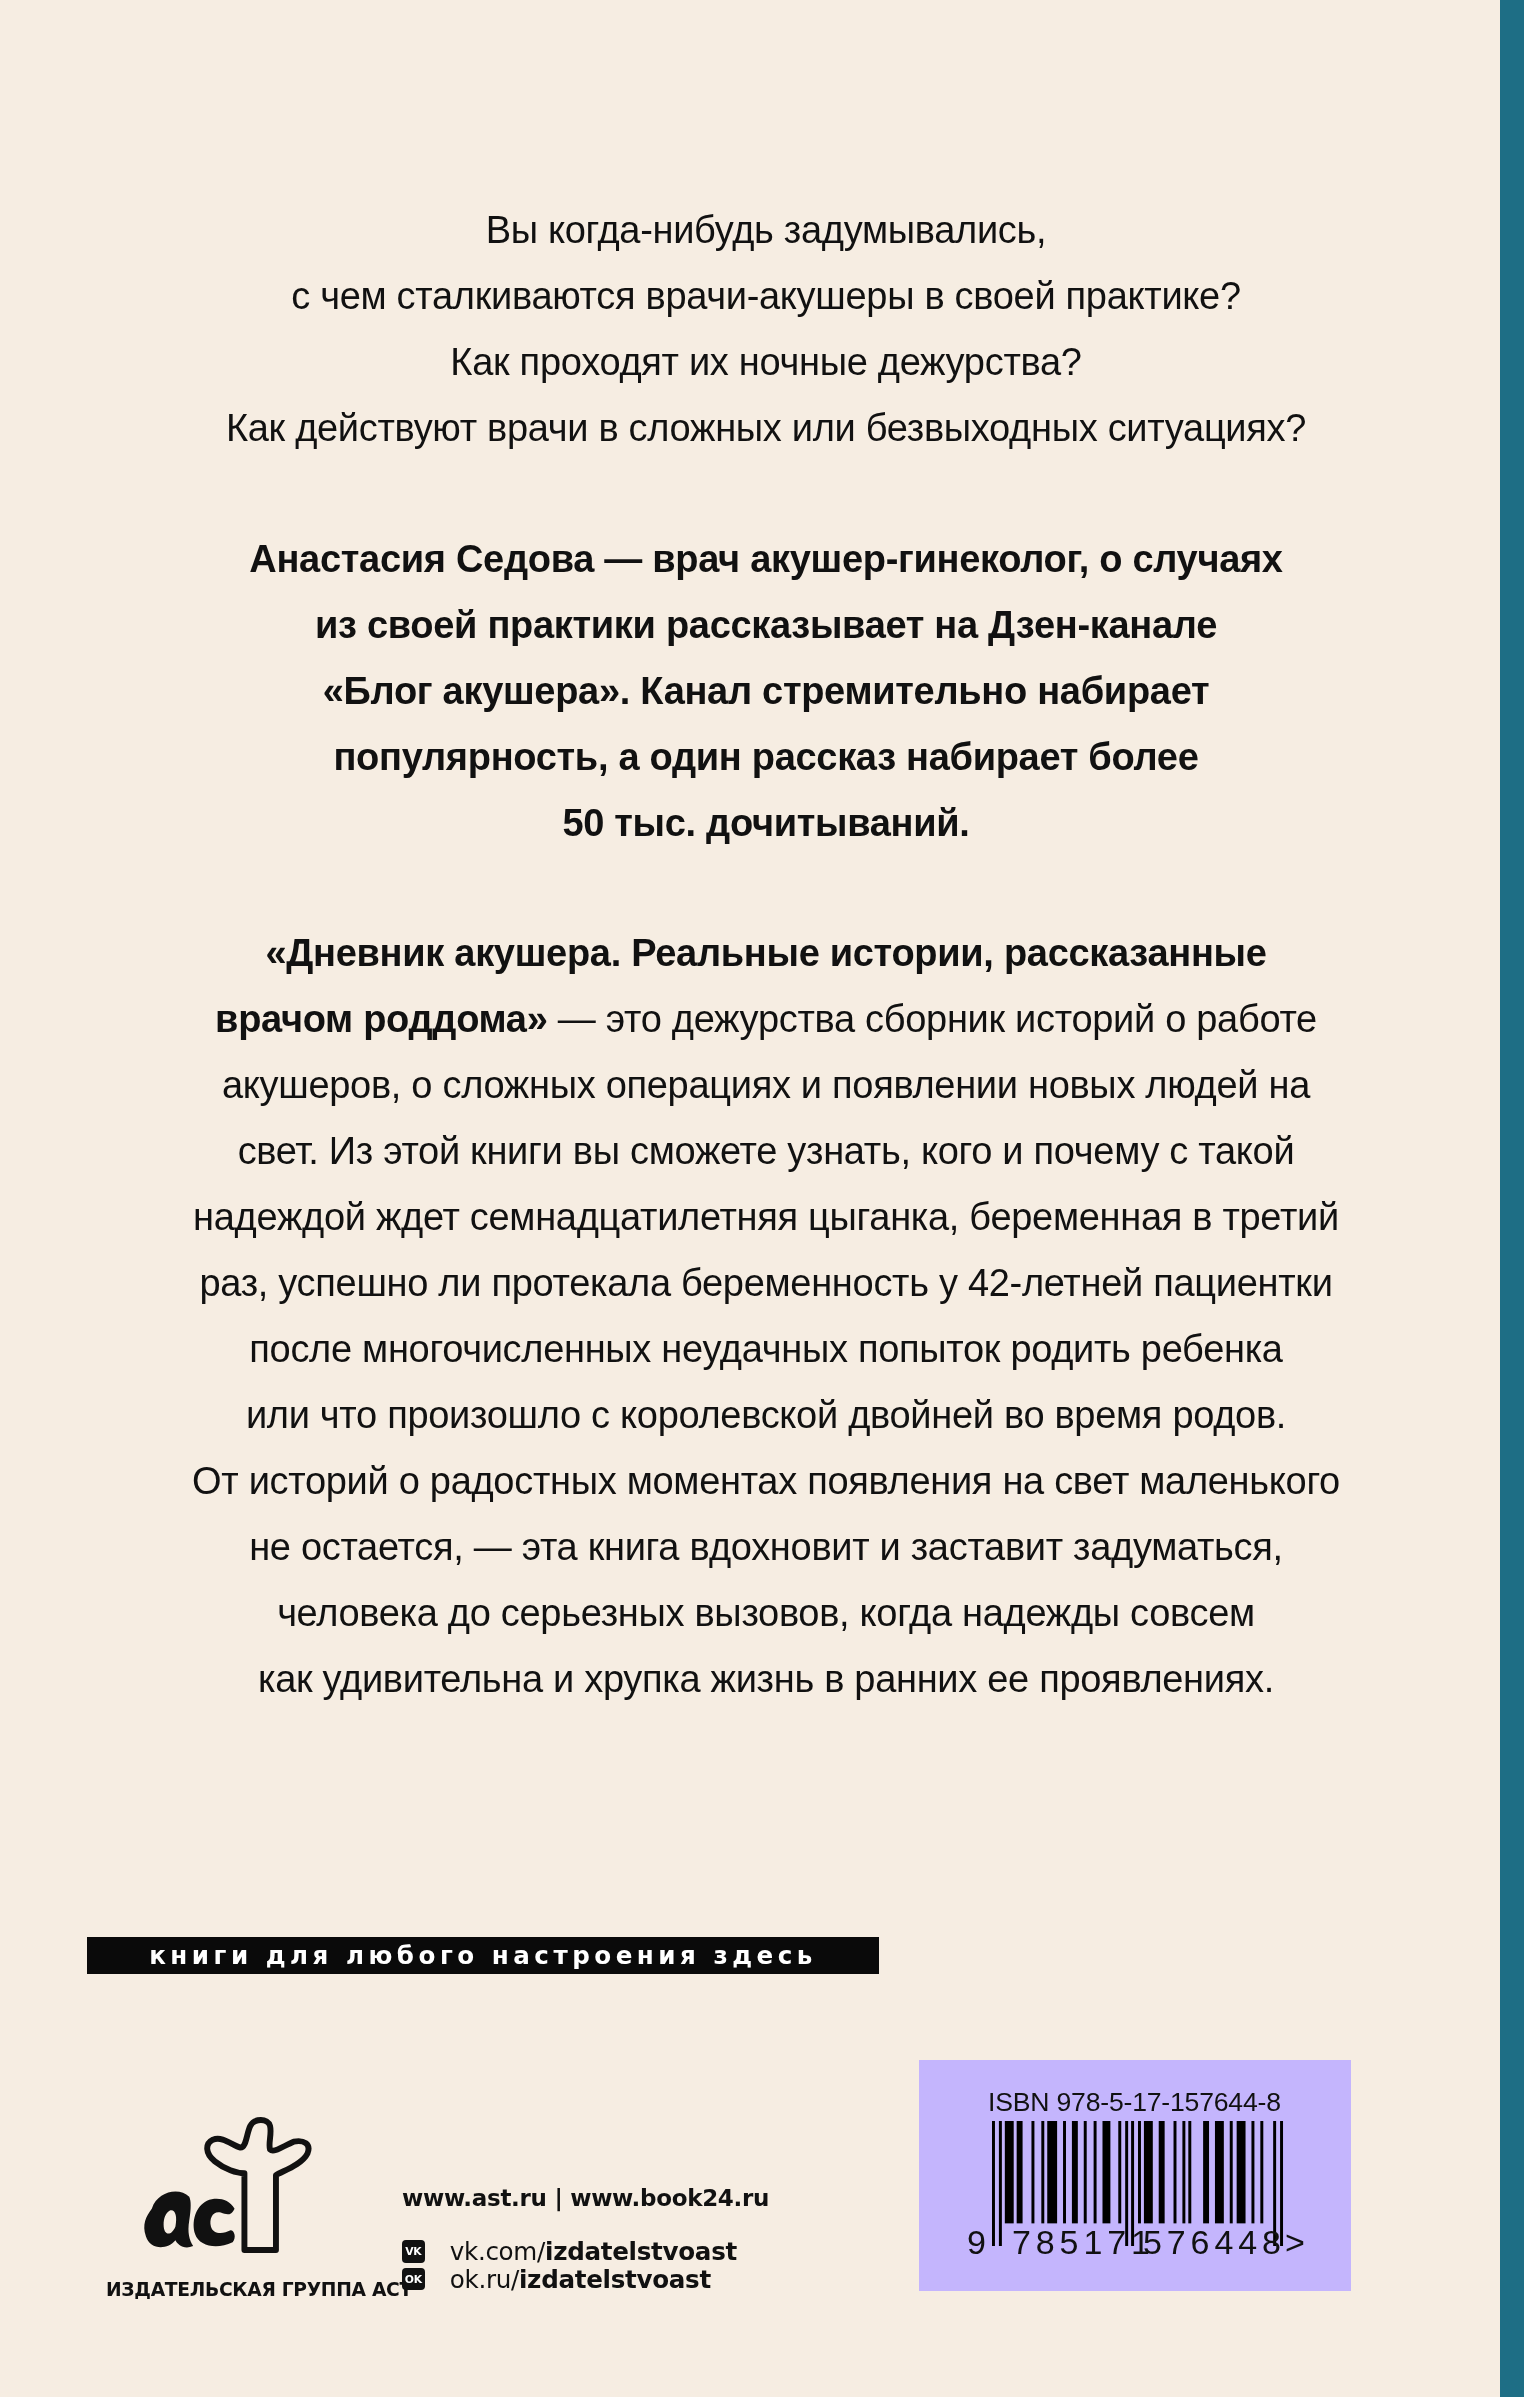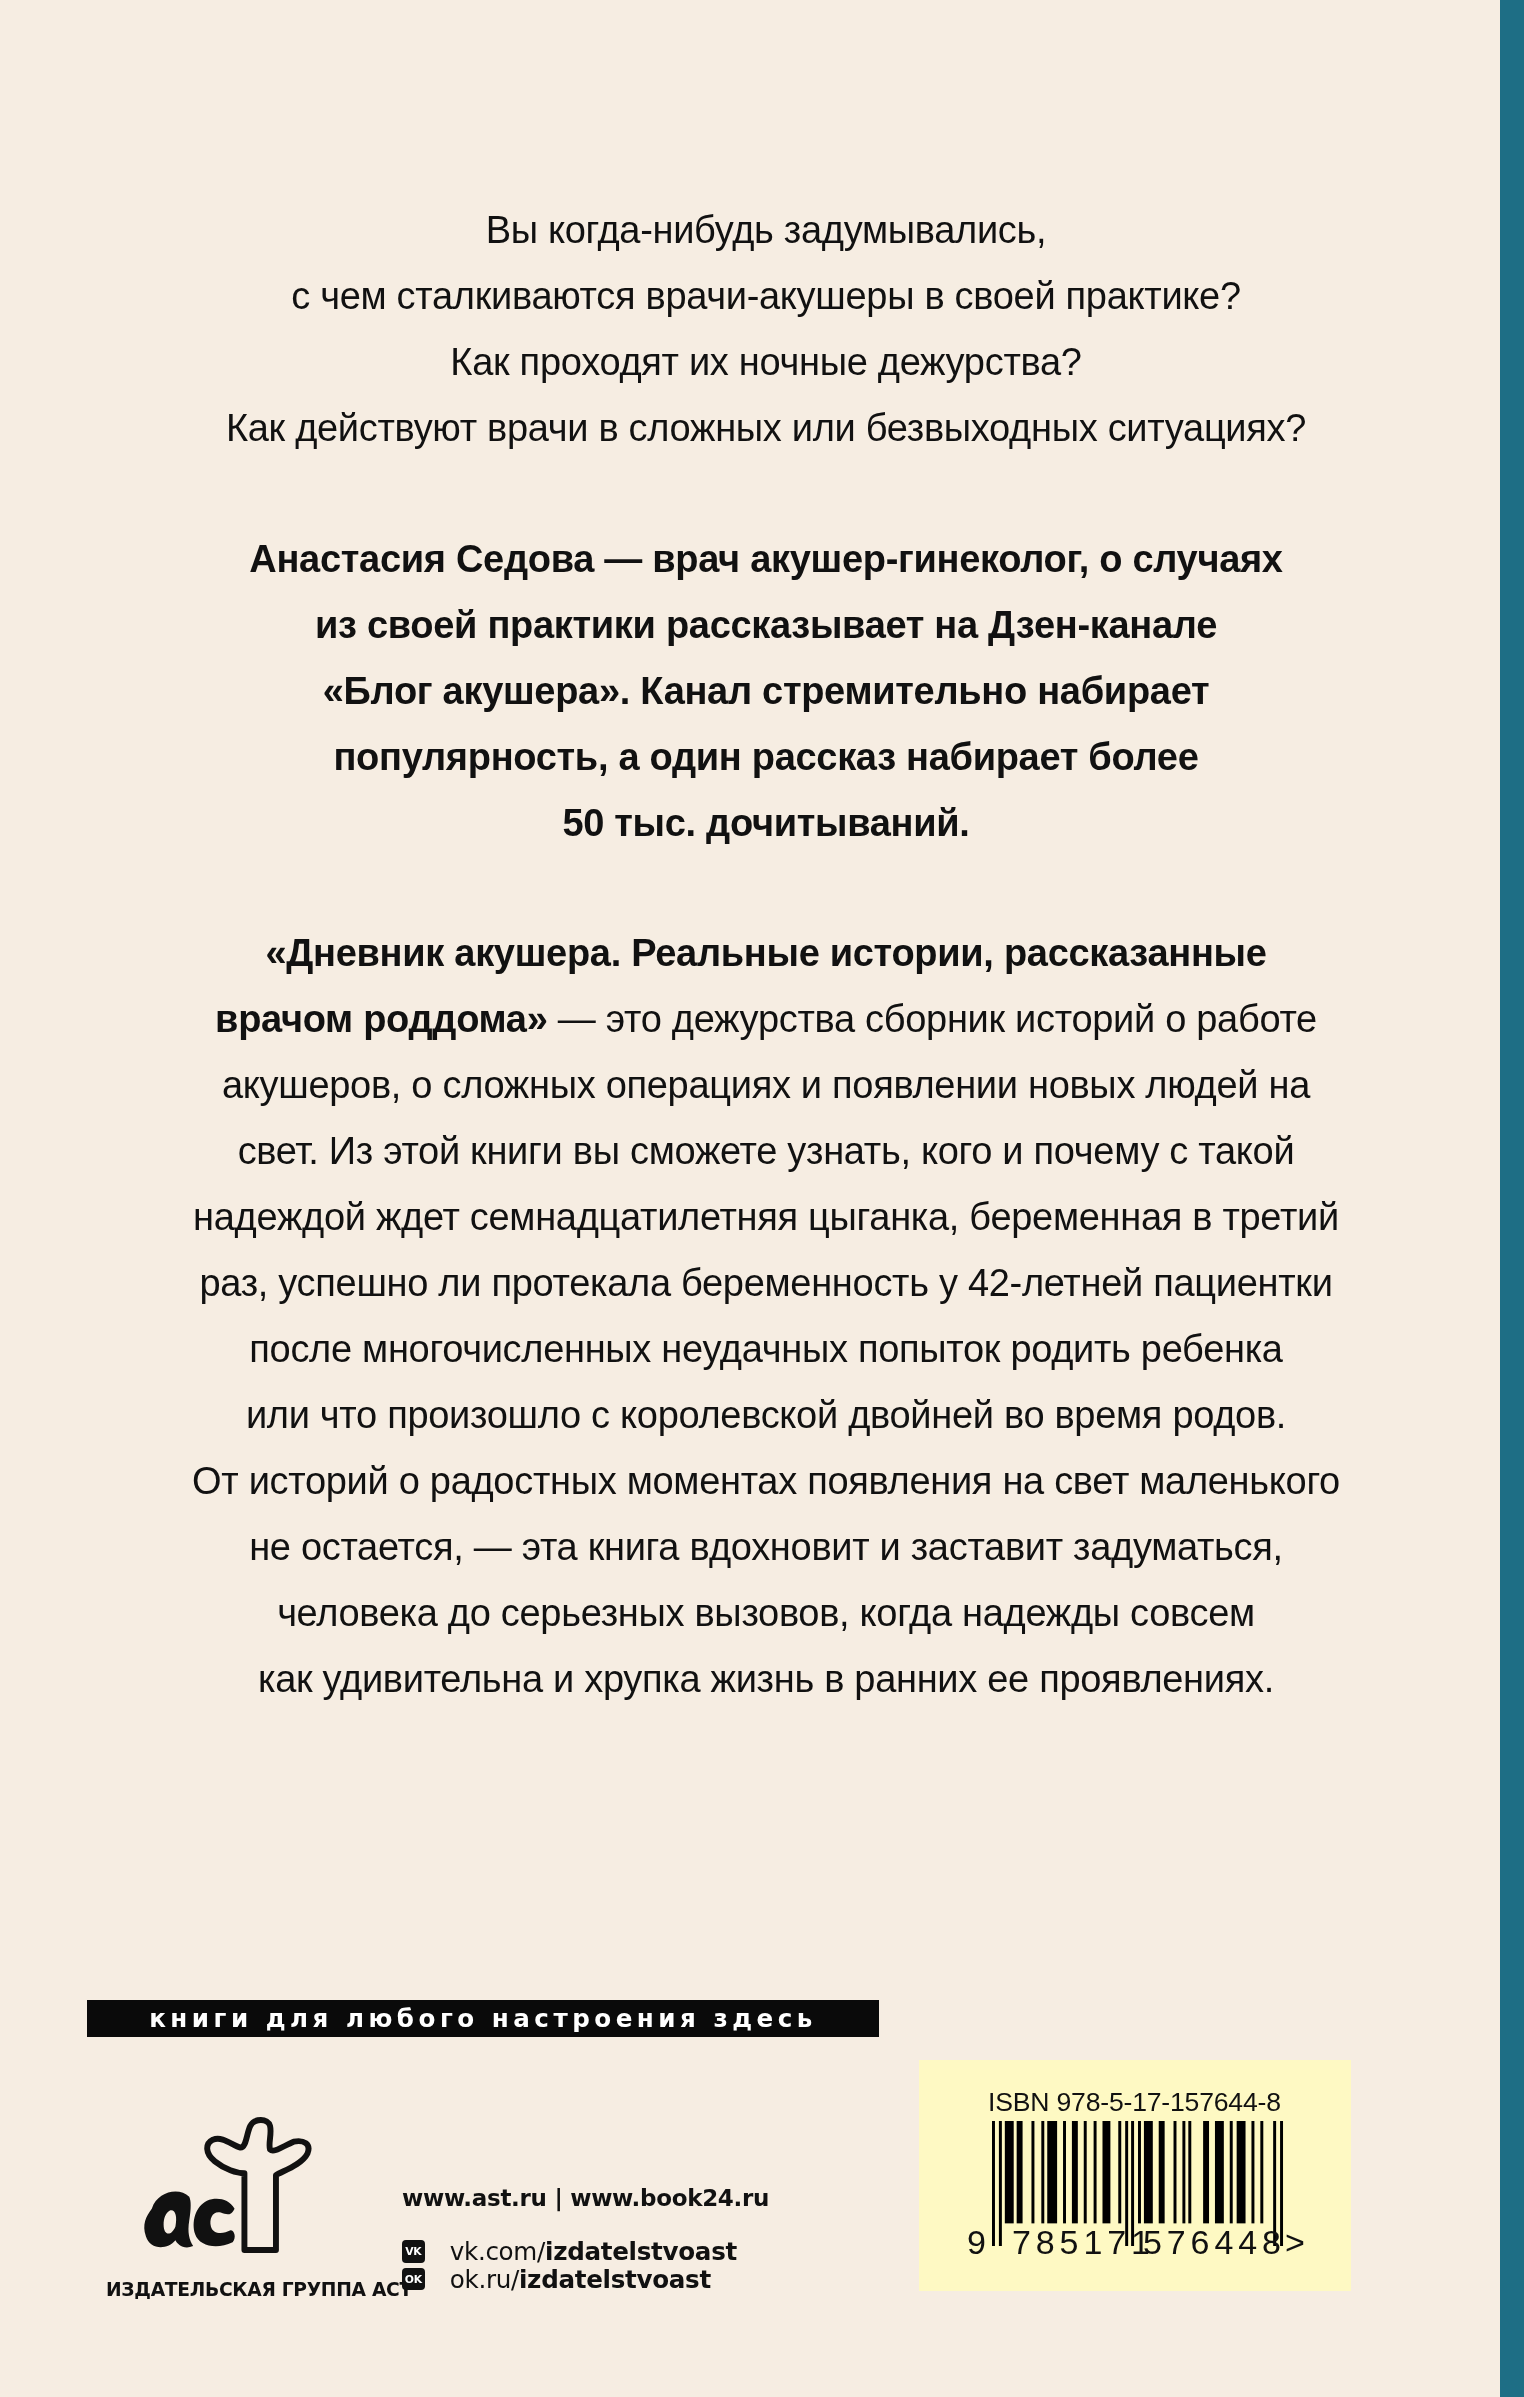--- a/index.html
+++ b/index.html
@@ -10,41 +10,41 @@
   }
   .stripe { position: absolute; left: 1500px; top: 0; width: 24.6px; height: 2398px; background: #1e6e85; }
   .para { position: absolute; left: 0; width: 1500px; text-align: center; }
   .line { display: block; height: 66px; line-height: 66px; font-size: 38px; white-space: nowrap; letter-spacing: -0.3px; padding-left: 32px; }
   .p1 { top: 197px; }
   .p2 { top: 526px; font-weight: bold; }
   .p3 { top: 920px; }
   .b { font-weight: bold; }
 
   .tagline-bar {
-    position: absolute; left: 87px; top: 2000px; width: 792px; height: 37px;
+    position: absolute; left: 87px; top: 1937px; width: 792px; height: 37px;
     background: #0a0a0a; color: #fff; font-weight: bold; font-size: 24.6px;
     line-height: 37px; text-align: center; letter-spacing: 4.5px; white-space: nowrap;
     font-family: "DejaVu Sans", sans-serif;
   }
   .logo { position: absolute; left: 138px; top: 2114px; width: 202px; height: 143px; }
   .publisher-name {
     position: absolute; left: 106px; top: 2279px; width: 262px; font-size: 18.7px;
     font-weight: bold; white-space: nowrap; letter-spacing: -0.3px;
     font-family: "DejaVu Sans", sans-serif;
   }
   .links { position: absolute; left: 402px; top: 2181px; font-family: "DejaVu Sans", sans-serif; }
   .site-line { font-size: 23px; font-weight: bold; white-space: nowrap; height: 35px; line-height: 35px; letter-spacing: -0.3px; }
   .social-line { display: flex; align-items: center; height: 27.6px; margin-top: 0; font-size: 24.6px; white-space: nowrap; letter-spacing: -0.3px; }
   .social-line.first { margin-top: 21.7px; }
   .social-icon {
     width: 22.7px; height: 22.7px; border-radius: 3.9px; background: #111; color: #fff;
     display: inline-flex; align-items: center; justify-content: center; margin-right: 25px;
     font-size: 10.8px; font-weight: bold; flex-shrink: 0;
   }
-  .isbn-box { position: absolute; left: 919px; top: 2060px; width: 432px; height: 231px; background: #fef9c3; }
+  .isbn-box { position: absolute; left: 919px; top: 2060px; width: 432px; height: 231px; background: #c4b5fd; }
   .isbn-text { position: absolute; left: 69px; top: 26.6px; font-size: 26.6px; white-space: nowrap; letter-spacing: -0.2px; }
   .barcode { position: absolute; left: 73px; top: 61px; width: 293px; height: 125px; }
   .digits { position: absolute; top: 163px; font-size: 34px; white-space: nowrap; letter-spacing: 4.9px; }
   .d-first { left: 48px; }
   .d-left { left: 93px; }
   .d-right { left: 224px; }
   .d-arrow { left: 366px; letter-spacing: 0; }
 </style>
 </head>
 <body>

